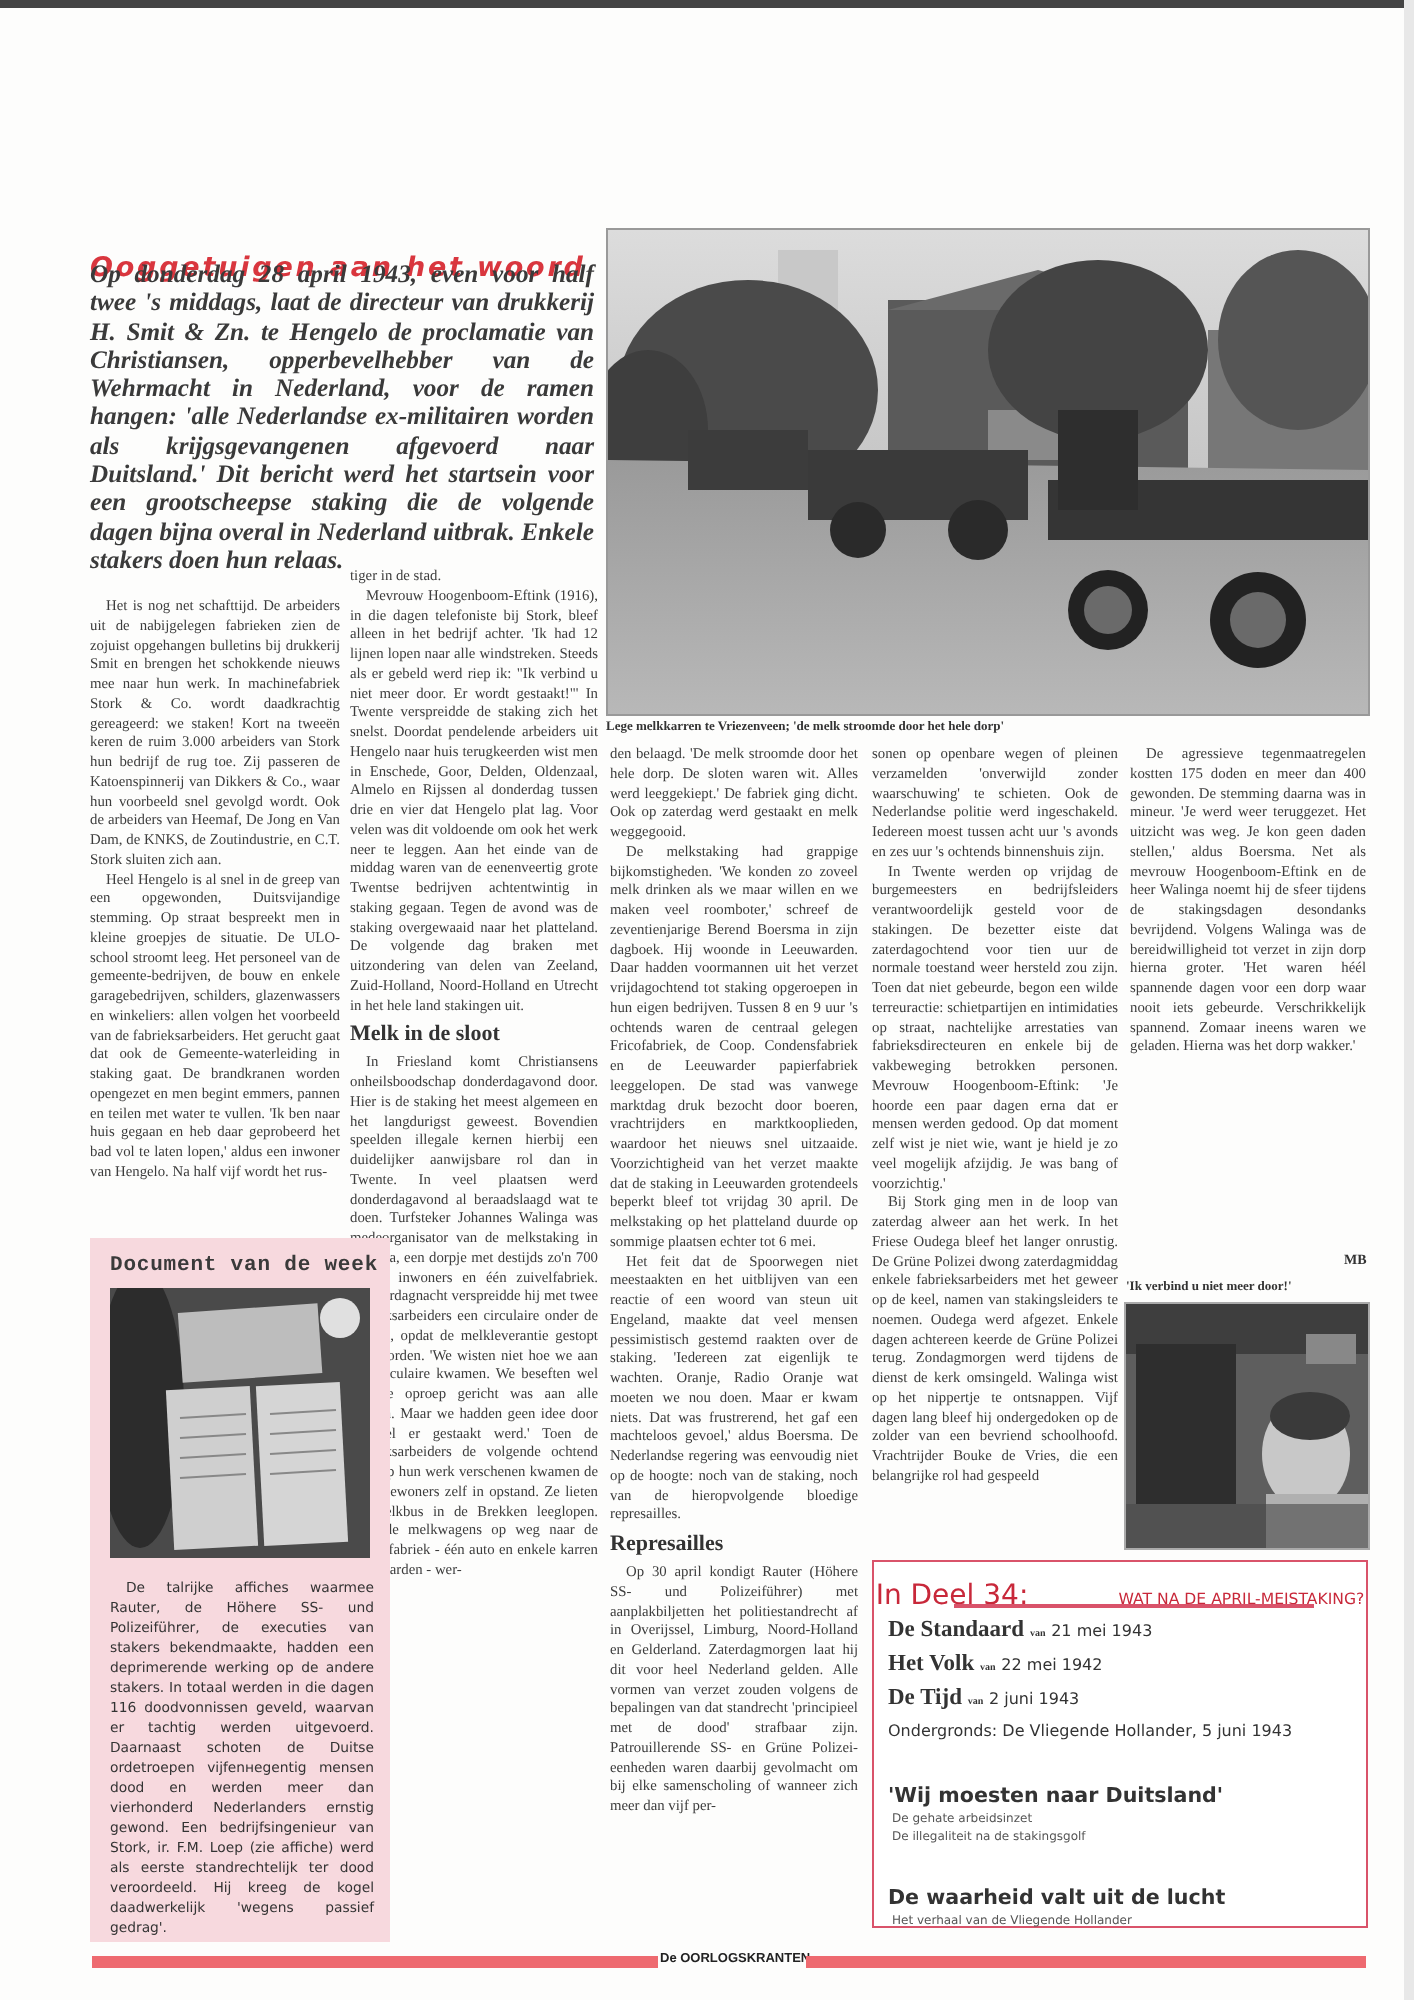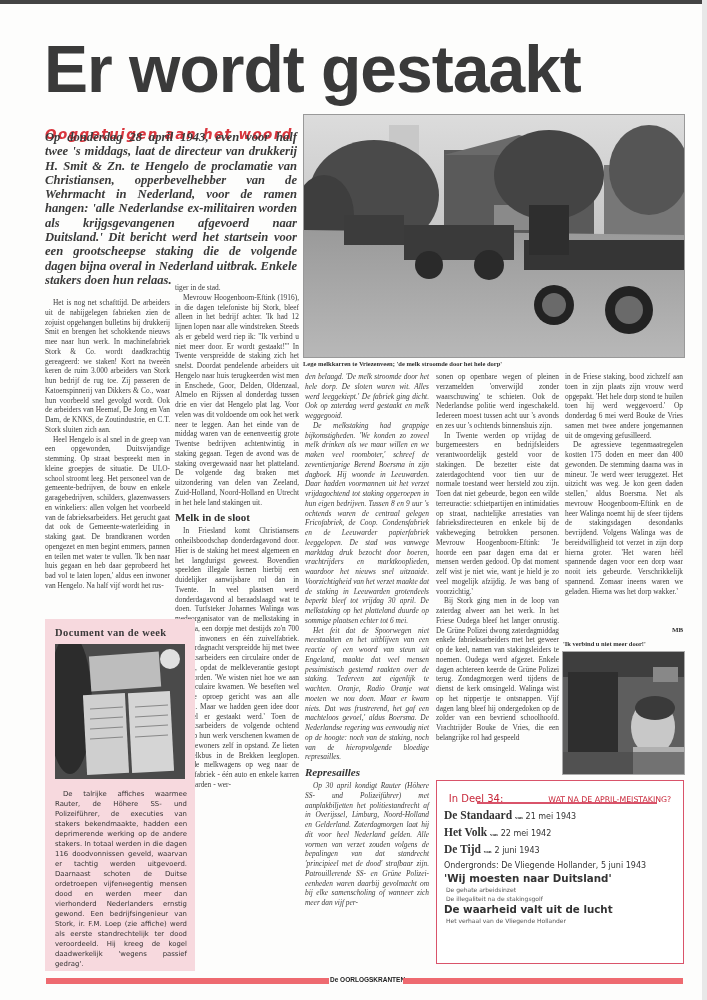--- a/index.html
+++ b/index.html
@@ -10,50 +10,49 @@
   .headline{position:absolute;left:44px;top:30px;width:640px;font-family:"Liberation Sans",sans-serif;font-weight:bold;font-size:66px;letter-spacing:-1px;line-height:78px;color:#3a3a3a;white-space:nowrap;}
   .subhead{position:absolute;left:45px;top:114px;width:255px;font-family:"DejaVu Sans",sans-serif;font-weight:bold;font-style:italic;font-size:13.5px;letter-spacing:1.4px;color:#d9363e;white-space:nowrap;margin-top:12px;}
   .intro{position:absolute;left:45px;top:130px;width:252px;font-family:"Liberation Serif",serif;font-weight:bold;font-style:italic;font-size:12.6px;line-height:14.3px;color:#3a3a3a;text-align:justify;}
   .col{position:absolute;font-size:7.4px;line-height:9.75px;text-align:justify;color:#3c3c3c;}
   .col p{margin:0;text-indent:8px;}
   .col p.first{text-indent:0;}
   .col h3{margin:4px 0 2px 0;font-size:11px;font-weight:bold;color:#333;line-height:13px;}
   .photo-main{position:absolute;left:303px;top:114px;width:380px;height:242px;border:1px solid #999;overflow:hidden;background:#888;}
   .caption{position:absolute;font-size:6.5px;font-weight:bold;color:#333;white-space:nowrap;}
   .docbox{position:absolute;left:45px;top:619px;width:150px;height:352px;background:#f7d9de;}
-  .docbox-title{position:absolute;left:10px;top:8px;font-family:Liberation Serif, serif;font-weight:bold;font-size:10.5px;color:#3a3a3a;letter-spacing:.4px;white-space:nowrap;}
+  .docbox-title{position:absolute;left:10px;top:8px;font-family:Liberation Mono, monospace;font-weight:bold;font-size:10.5px;color:#3a3a3a;letter-spacing:.4px;white-space:nowrap;}
   .docphoto{position:absolute;left:10px;top:25px;width:130px;height:135px;background:#555;overflow:hidden;}
   .docbox-text{position:absolute;left:10px;top:170px;width:132px;font-family:"DejaVu Sans",sans-serif;font-size:6.9px;line-height:10px;color:#333;text-align:justify;}
   .docbox-text p{margin:0;text-indent:8px;}
   .photo2{position:absolute;left:562px;top:651px;width:121px;height:122px;background:#666;overflow:hidden;border:1px solid #aaa;}
   .deel{position:absolute;left:436px;top:780px;width:246px;height:182px;border:1.5px solid #d9536a;background:#fff;font-family:"DejaVu Sans",sans-serif;}
   .deel-title{position:absolute;left:0;top:6px;width:246px;text-align:center;color:#c8283a;white-space:nowrap;}
-  .deel-title .big{font-size:10px;}
+  .deel-title .big{font-size:14px;}
   .deel-title .small{font-size:7.8px;margin-left:40px;}
   .deel-underline{position:absolute;left:40px;top:21px;width:180px;height:1.5px;background:#d9536a;}
   .deel-list{position:absolute;left:7px;top:27px;width:236px;}
   .deel-row{white-space:nowrap;color:#333;}
   .serifbig{font-family:"Liberation Serif",serif;font-weight:bold;font-size:11.5px;line-height:15px;}
   .tinyvan{font-size:5px;}
   .sans9{font-size:8px;line-height:13px;}
-  .sansbold{font-weight:bold;font-size:10.3px;line-height:13px;}
+  .sansbold{font-weight:bold;font-size:10.3px;line-height:13px;margin-top:20px;}
   .sanssub{font-size:6px;line-height:9px;color:#555;margin-left:2px;}
   .footer-brand{position:absolute;left:330px;top:976px;font-family:"Liberation Sans",sans-serif;font-weight:bold;font-size:6.5px;color:#222;white-space:nowrap;}
   .footer-bar{position:absolute;left:403px;top:978px;width:280px;height:6px;background:#ee6a70;}
   .footer-bar-l2{position:absolute;left:46px;top:978px;width:283px;height:6px;background:#ee6a70;}
   .signoff{position:absolute;left:672px;top:626px;font-size:7px;font-weight:bold;color:#333;}
 </style>
 </head>
 <body>
 
 <div class="page">
   <div class="topshade"></div>
   <div class="rightedge"></div>
 
-  <div class="headline">Er wordt gestaakt</div>
   <div class="subhead">Ooggetuigen aan het woord</div>
   <div class="intro">Op donderdag 28 april 1943, even voor half twee 's middags, laat de directeur van drukkerij H. Smit &amp; Zn. te Hengelo de proclamatie van Christiansen, opperbevelhebber van de Wehrmacht in Nederland, voor de ramen hangen: 'alle Nederlandse ex-militairen worden als krijgsgevangenen afgevoerd naar Duitsland.' Dit bericht werd het startsein voor een grootscheepse staking die de volgende dagen bijna overal in Nederland uitbrak. Enkele stakers doen hun relaas.</div>
 
   <div class="photo-main">
     <svg width="380" height="242" viewBox="0 0 380 242">
       <defs>
         <linearGradient id="sky" x1="0" y1="0" x2="0" y2="1">
           <stop offset="0" stop-color="#dcdcdc"></stop>
             <stop offset="1" stop-color="#b0b0b0"></stop>
         </linearGradient>
@@ -92,36 +91,35 @@
     <p>Heel Hengelo is al snel in de greep van een opgewonden, Duitsvijandige stemming. Op straat bespreekt men in kleine groepjes de situatie. De ULO-school stroomt leeg. Het personeel van de gemeente-bedrijven, de bouw en enkele garagebedrijven, schilders, glazenwassers en winkeliers: allen volgen het voorbeeld van de fabrieksarbeiders. Het gerucht gaat dat ook de Gemeente-waterleiding in staking gaat. De brandkranen worden opengezet en men begint emmers, pannen en teilen met water te vullen. 'Ik ben naar huis gegaan en heb daar geprobeerd het bad vol te laten lopen,' aldus een inwoner van Hengelo. Na half vijf wordt het rus-</p>
   </div>
 
   <div class="col" style="left:175px;top:283px;width:124px;">
     <p class="first">tiger in de stad.</p>
     <p>Mevrouw Hoogenboom-Eftink (1916), in die dagen telefoniste bij Stork, bleef alleen in het bedrijf achter. 'Ik had 12 lijnen lopen naar alle windstreken. Steeds als er gebeld werd riep ik: "Ik verbind u niet meer door. Er wordt gestaakt!"' In Twente verspreidde de staking zich het snelst. Doordat pendelende arbeiders uit Hengelo naar huis terugkeerden wist men in Enschede, Goor, Delden, Oldenzaal, Almelo en Rijssen al donderdag tussen drie en vier dat Hengelo plat lag. Voor velen was dit voldoende om ook het werk neer te leggen. Aan het einde van de middag waren van de eenenveertig grote Twentse bedrijven achtentwintig in staking gegaan. Tegen de avond was de staking overgewaaid naar het platteland. De volgende dag braken met uitzondering van delen van Zeeland, Zuid-Holland, Noord-Holland en Utrecht in het hele land stakingen uit.</p>
     <h3>Melk in de sloot</h3>
     <p>In Friesland komt Christiansens onheilsboodschap donderdagavond door. Hier is de staking het meest algemeen en het langdurigst geweest. Bovendien speelden illegale kernen hierbij een duidelijker aanwijsbare rol dan in Twente. In veel plaatsen werd donderdagavond al beraadslaagd wat te doen. Turfsteker Johannes Walinga was medeorganisator van de melkstaking in Oudega, een dorpje met destijds zo'n 700 à 800 inwoners en één zuivelfabriek. Donderdagnacht verspreidde hij met twee fabrieksarbeiders een circulaire onder de boeren, opdat de melkleverantie gestopt zou worden. 'We wisten niet hoe we aan die circulaire kwamen. We beseften wel dat de oproep gericht was aan alle dorpen. Maar we hadden geen idee door hoeveel er gestaakt werd.' Toen de fabrieksarbeiders de volgende ochtend toch op hun werk verschenen kwamen de dorpsbewoners zelf in opstand. Ze lieten de melkbus in de Brekken leeglopen. Ook de melkwagens op weg naar de Zuivelfabriek - één auto en enkele karren met paarden - wer-</p>
   </div>
 
-  <div class="col" style="left:305px;top:372px;width:124px;font-style:italic;">
+  <div class="col" style="left:305px;top:372px;width:124px;">
     <p class="first">den belaagd. 'De melk stroomde door het hele dorp. De sloten waren wit. Alles werd leeggekiept.' De fabriek ging dicht. Ook op zaterdag werd gestaakt en melk weggegooid.</p>
     <p>De melkstaking had grappige bijkomstigheden. 'We konden zo zoveel melk drinken als we maar willen en we maken veel roomboter,' schreef de zeventienjarige Berend Boersma in zijn dagboek. Hij woonde in Leeuwarden. Daar hadden voormannen uit het verzet vrijdagochtend tot staking opgeroepen in hun eigen bedrijven. Tussen 8 en 9 uur 's ochtends waren de centraal gelegen Fricofabriek, de Coop. Condensfabriek en de Leeuwarder papierfabriek leeggelopen. De stad was vanwege marktdag druk bezocht door boeren, vrachtrijders en marktkooplieden, waardoor het nieuws snel uitzaaide. Voorzichtigheid van het verzet maakte dat de staking in Leeuwarden grotendeels beperkt bleef tot vrijdag 30 april. De melkstaking op het platteland duurde op sommige plaatsen echter tot 6 mei.</p>
     <p>Het feit dat de Spoorwegen niet meestaakten en het uitblijven van een reactie of een woord van steun uit Engeland, maakte dat veel mensen pessimistisch gestemd raakten over de staking. 'Iedereen zat eigenlijk te wachten. Oranje, Radio Oranje wat moeten we nou doen. Maar er kwam niets. Dat was frustrerend, het gaf een machteloos gevoel,' aldus Boersma. De Nederlandse regering was eenvoudig niet op de hoogte: noch van de staking, noch van de hieropvolgende bloedige represailles.</p>
     <h3>Represailles</h3>
     <p>Op 30 april kondigt Rauter (Höhere SS- und Polizeiführer) met aanplakbiljetten het politiestandrecht af in Overijssel, Limburg, Noord-Holland en Gelderland. Zaterdagmorgen laat hij dit voor heel Nederland gelden. Alle vormen van verzet zouden volgens de bepalingen van dat standrecht 'principieel met de dood' strafbaar zijn. Patrouillerende SS- en Grüne Polizei-eenheden waren daarbij gevolmacht om bij elke samenscholing of wanneer zich meer dan vijf per-</p>
   </div>
 
   <div class="col" style="left:436px;top:372px;width:123px;">
     <p class="first">sonen op openbare wegen of pleinen verzamelden 'onverwijld zonder waarschuwing' te schieten. Ook de Nederlandse politie werd ingeschakeld. Iedereen moest tussen acht uur 's avonds en zes uur 's ochtends binnenshuis zijn.</p>
     <p>In Twente werden op vrijdag de burgemeesters en bedrijfsleiders verantwoordelijk gesteld voor de stakingen. De bezetter eiste dat zaterdagochtend voor tien uur de normale toestand weer hersteld zou zijn. Toen dat niet gebeurde, begon een wilde terreuractie: schietpartijen en intimidaties op straat, nachtelijke arrestaties van fabrieksdirecteuren en enkele bij de vakbeweging betrokken personen. Mevrouw Hoogenboom-Eftink: 'Je hoorde een paar dagen erna dat er mensen werden gedood. Op dat moment zelf wist je niet wie, want je hield je zo veel mogelijk afzijdig. Je was bang of voorzichtig.'</p>
     <p>Bij Stork ging men in de loop van zaterdag alweer aan het werk. In het Friese Oudega bleef het langer onrustig. De Grüne Polizei dwong zaterdagmiddag enkele fabrieksarbeiders met het geweer op de keel, namen van stakingsleiders te noemen. Oudega werd afgezet. Enkele dagen achtereen keerde de Grüne Polizei terug. Zondagmorgen werd tijdens de dienst de kerk omsingeld. Walinga wist op het nippertje te ontsnappen. Vijf dagen lang bleef hij ondergedoken op de zolder van een bevriend schoolhoofd. Vrachtrijder Bouke de Vries, die een belangrijke rol had gespeeld</p>
   </div>
 
   <div class="col" style="left:565px;top:372px;width:118px;">
-    <p class="first">in de Friese staking, bood zichzelf aan toen in zijn plaats zijn vrouw werd opgepakt. 'Het hele dorp stond te huilen toen hij werd weggevoerd.' Op donderdag 6 mei werd Bouke de Vries samen met twee andere jongemannen uit de omgeving gefusilleerd.</p>
     <p>De agressieve tegenmaatregelen kostten 175 doden en meer dan 400 gewonden. De stemming daarna was in mineur. 'Je werd weer teruggezet. Het uitzicht was weg. Je kon geen daden stellen,' aldus Boersma. Net als mevrouw Hoogenboom-Eftink en de heer Walinga noemt hij de sfeer tijdens de stakingsdagen desondanks bevrijdend. Volgens Walinga was de bereidwilligheid tot verzet in zijn dorp hierna groter. 'Het waren héél spannende dagen voor een dorp waar nooit iets gebeurde. Verschrikkelijk spannend. Zomaar ineens waren we geladen. Hierna was het dorp wakker.'</p>
   </div>
   <div class="signoff">MB</div>
 
   <div class="caption" style="left:563px;top:640px;">'Ik verbind u niet meer door!'</div>
   <div class="photo2">
     <svg width="121" height="122" viewBox="0 0 121 122">
       <rect width="121" height="122" fill="#5e5e5e"></rect>
       <rect x="0" y="0" width="121" height="25" fill="#3e3e3e"></rect>
       <rect x="5" y="20" width="50" height="80" fill="#2e2e2e"></rect>

